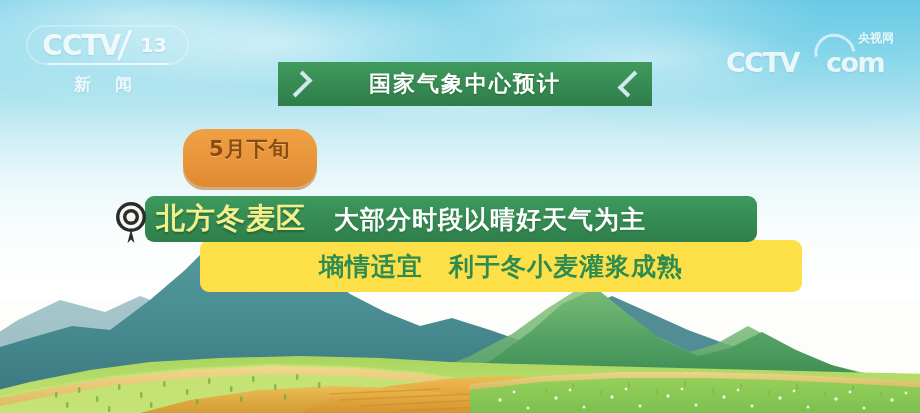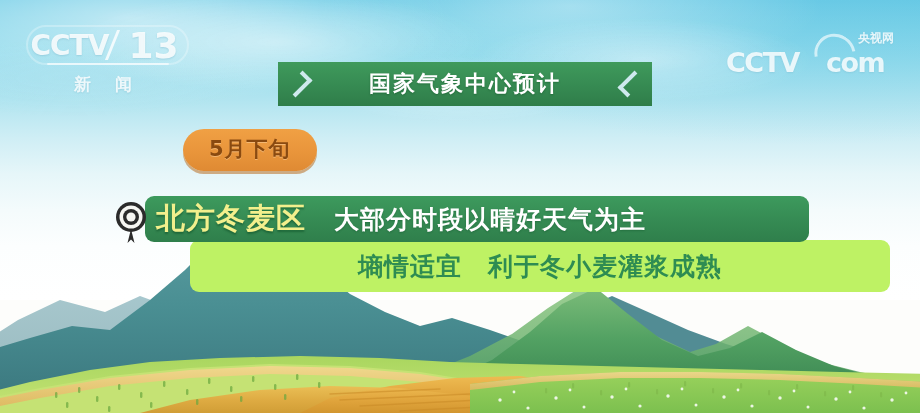--- a/index.html
+++ b/index.html
@@ -64,21 +64,21 @@
     color:rgba(255,255,255,0.90);
     text-shadow:0 1px 2px rgba(120,180,200,.45);
   }
   .logo .lg-slash {
     display:inline-block; width:16px; height:30px;
     margin:0 1px 0 3px;
     border-left:3px solid rgba(255,255,255,0.88);
     transform:skewX(-22deg);
   }
   .logo .lg-13 {
-    font-size:36px; font-weight:700;
+    font-size:19px; font-weight:700;
     color:rgba(255,255,255,0.90);
     text-shadow:0 1px 2px rgba(120,180,200,.45);
     padding-right:6px;
   }
   .logo .lg-underline {
     width:122px; height:2px; margin:1px auto 0;
     background:rgba(255,255,255,0.72);
     border-radius:2px;
   }
   .logo .lg-cn {
@@ -148,49 +148,49 @@
     position:absolute; inset:0;
     display:flex; align-items:center; justify-content:center;
     font-size:22px; font-weight:700; letter-spacing:2px;
     color:#ffffff;
     text-shadow:0 1px 2px rgba(0,60,20,.35);
   }
 
   
   .pill {
     position:absolute; left:183px; top:129px;
-    padding:6px 26px 8px;
+    padding:6px 26px 24px;
     background:linear-gradient(180deg,#f0a044 0%,#e8943a 60%,#df8a33 100%);
     border-radius:21px;
     box-shadow:0 3px 0 rgba(185,110,35,.55);
   }
   .pill-text {
     font-size:21px; font-weight:700; letter-spacing:1px;
     color:#8a4a10;
     text-shadow:0 1px 0 rgba(255,222,180,.45);
   }
 
   
   .band-yellow {
-    position:absolute; left:190px; top:240px;
-    width:700px; height:52px;
-    background:#bef264;
+    position:absolute; left:200px; top:240px;
+    width:602px; height:52px;
+    background:#fde047;
     border-radius:9px;
   }
   .band-yellow .band-text {
     position:absolute; inset:0;
     display:flex; align-items:center; justify-content:center;
     font-size:25px; font-weight:700; letter-spacing:1px;
     color:#2e8c52;
   }
 
   
   .band-green {
     position:absolute; left:145px; top:196px;
-    width:664px; height:46px;
+    width:612px; height:46px;
     background:linear-gradient(180deg,#3d9a5d 0%,#358a53 55%,#2f7f4b 100%);
     border-radius:9px;
     display:flex; align-items:center;
     padding-left:7px;
   }
   .seg-hl {
     font-size:29px; font-weight:700; letter-spacing:1px;
     color:#f2ef8c;
     text-shadow:0 2px 2px rgba(0,60,25,.40);
     padding:0 4px;

